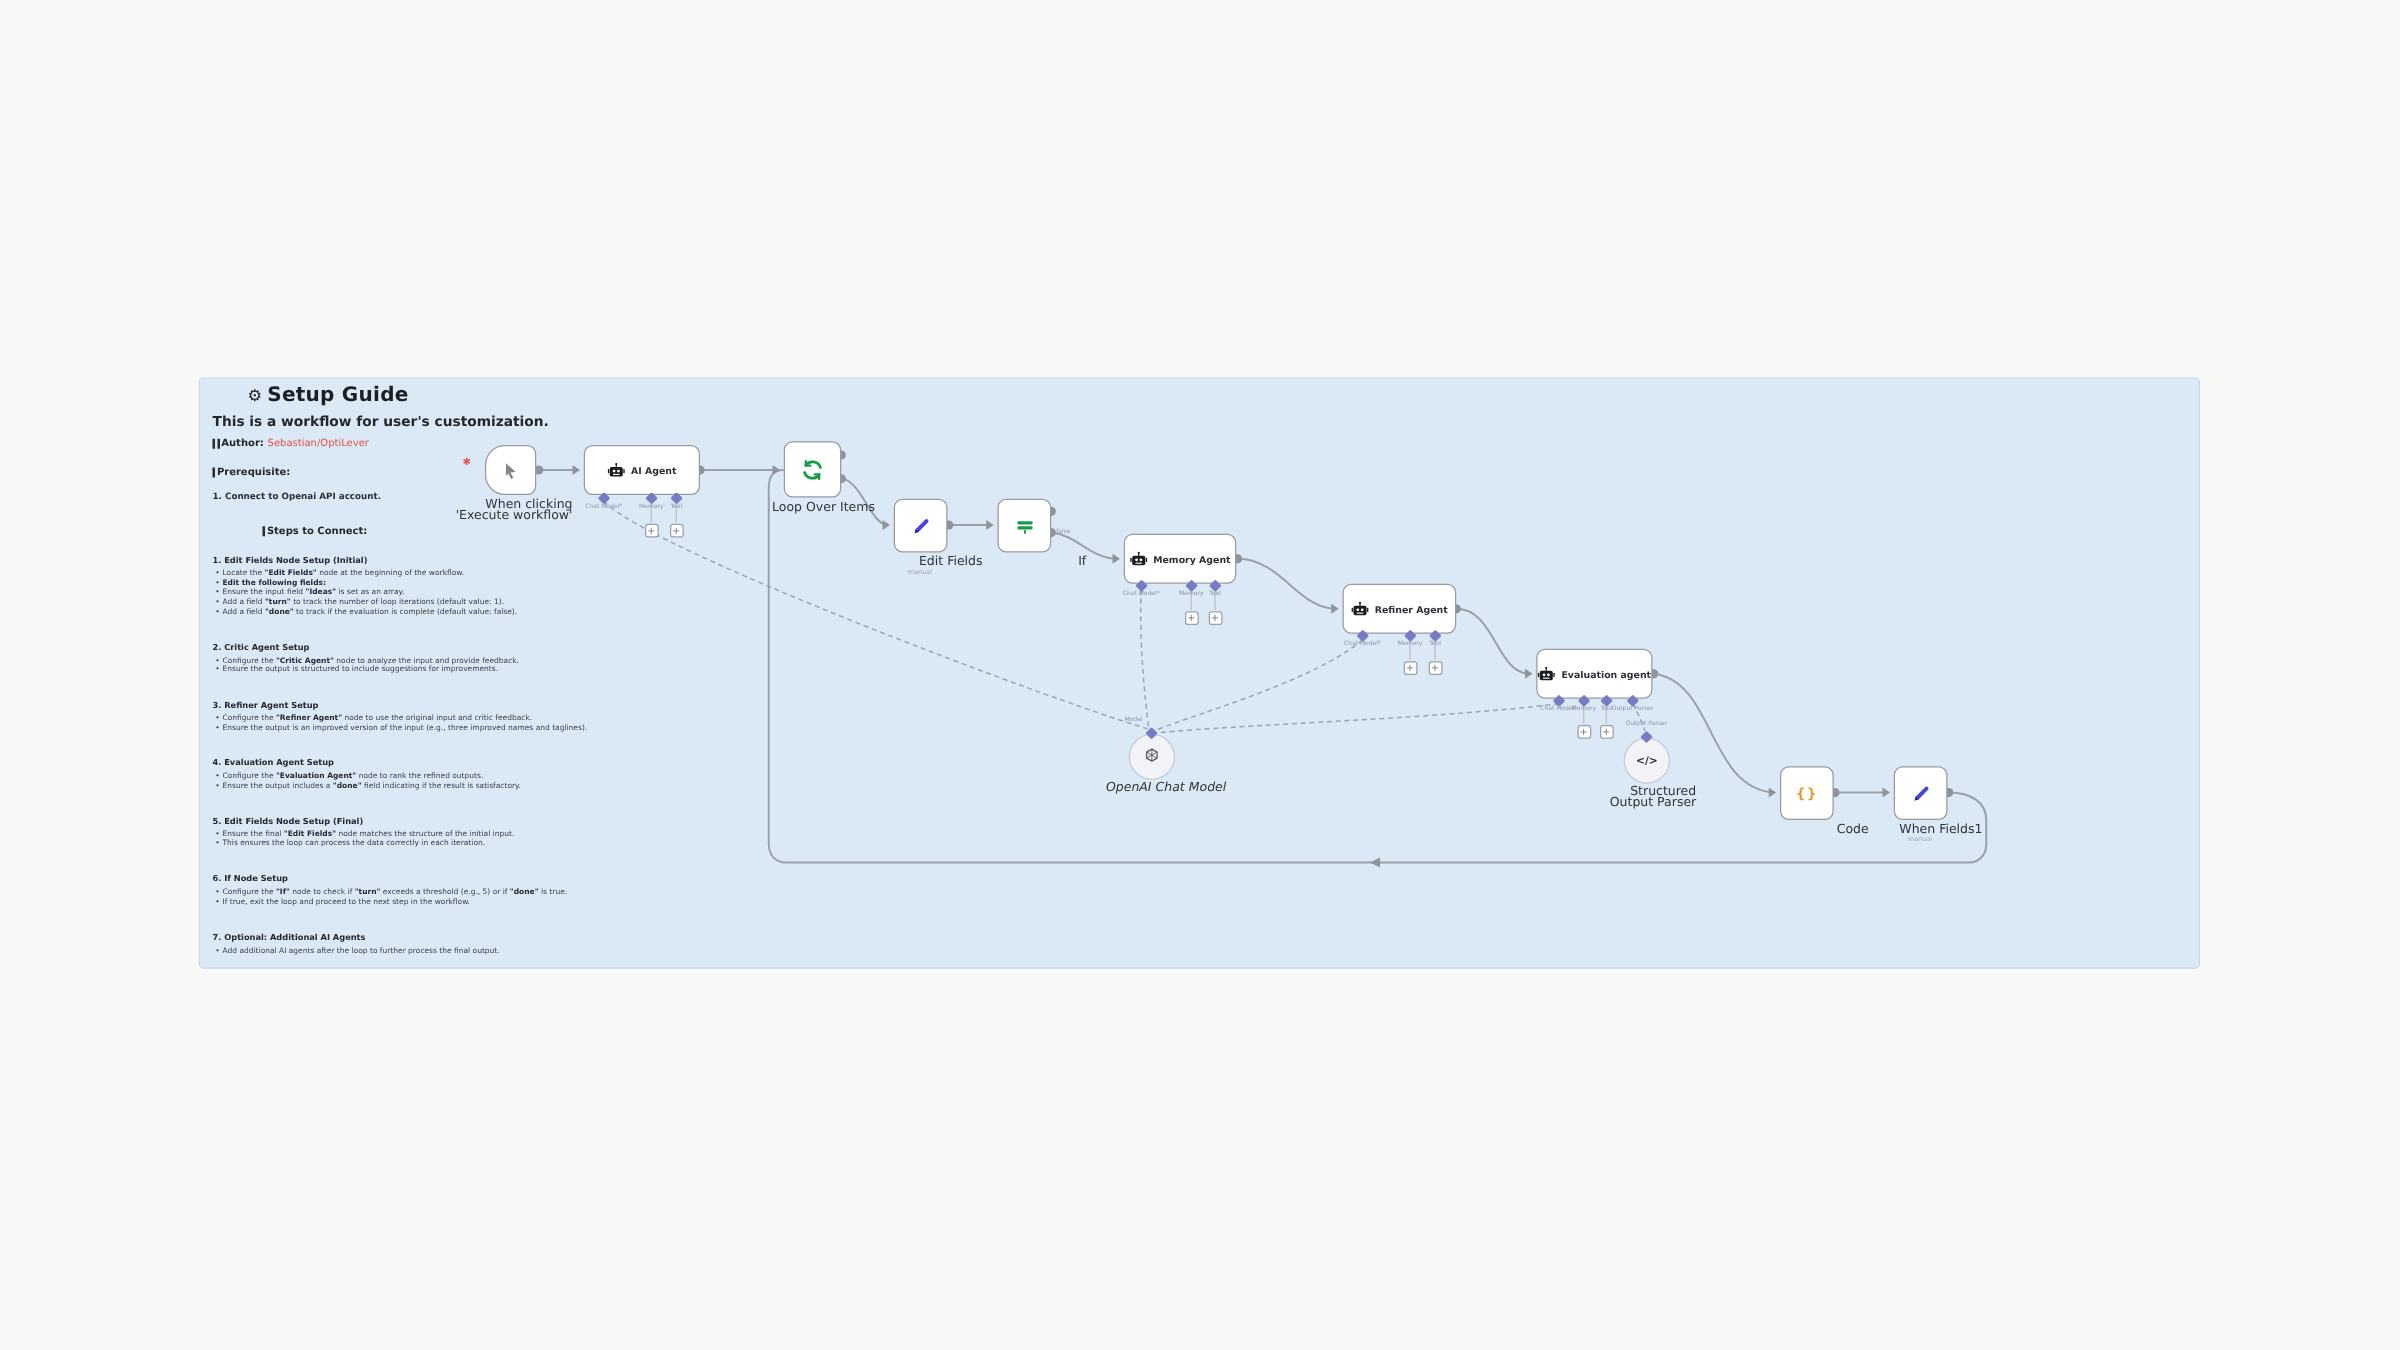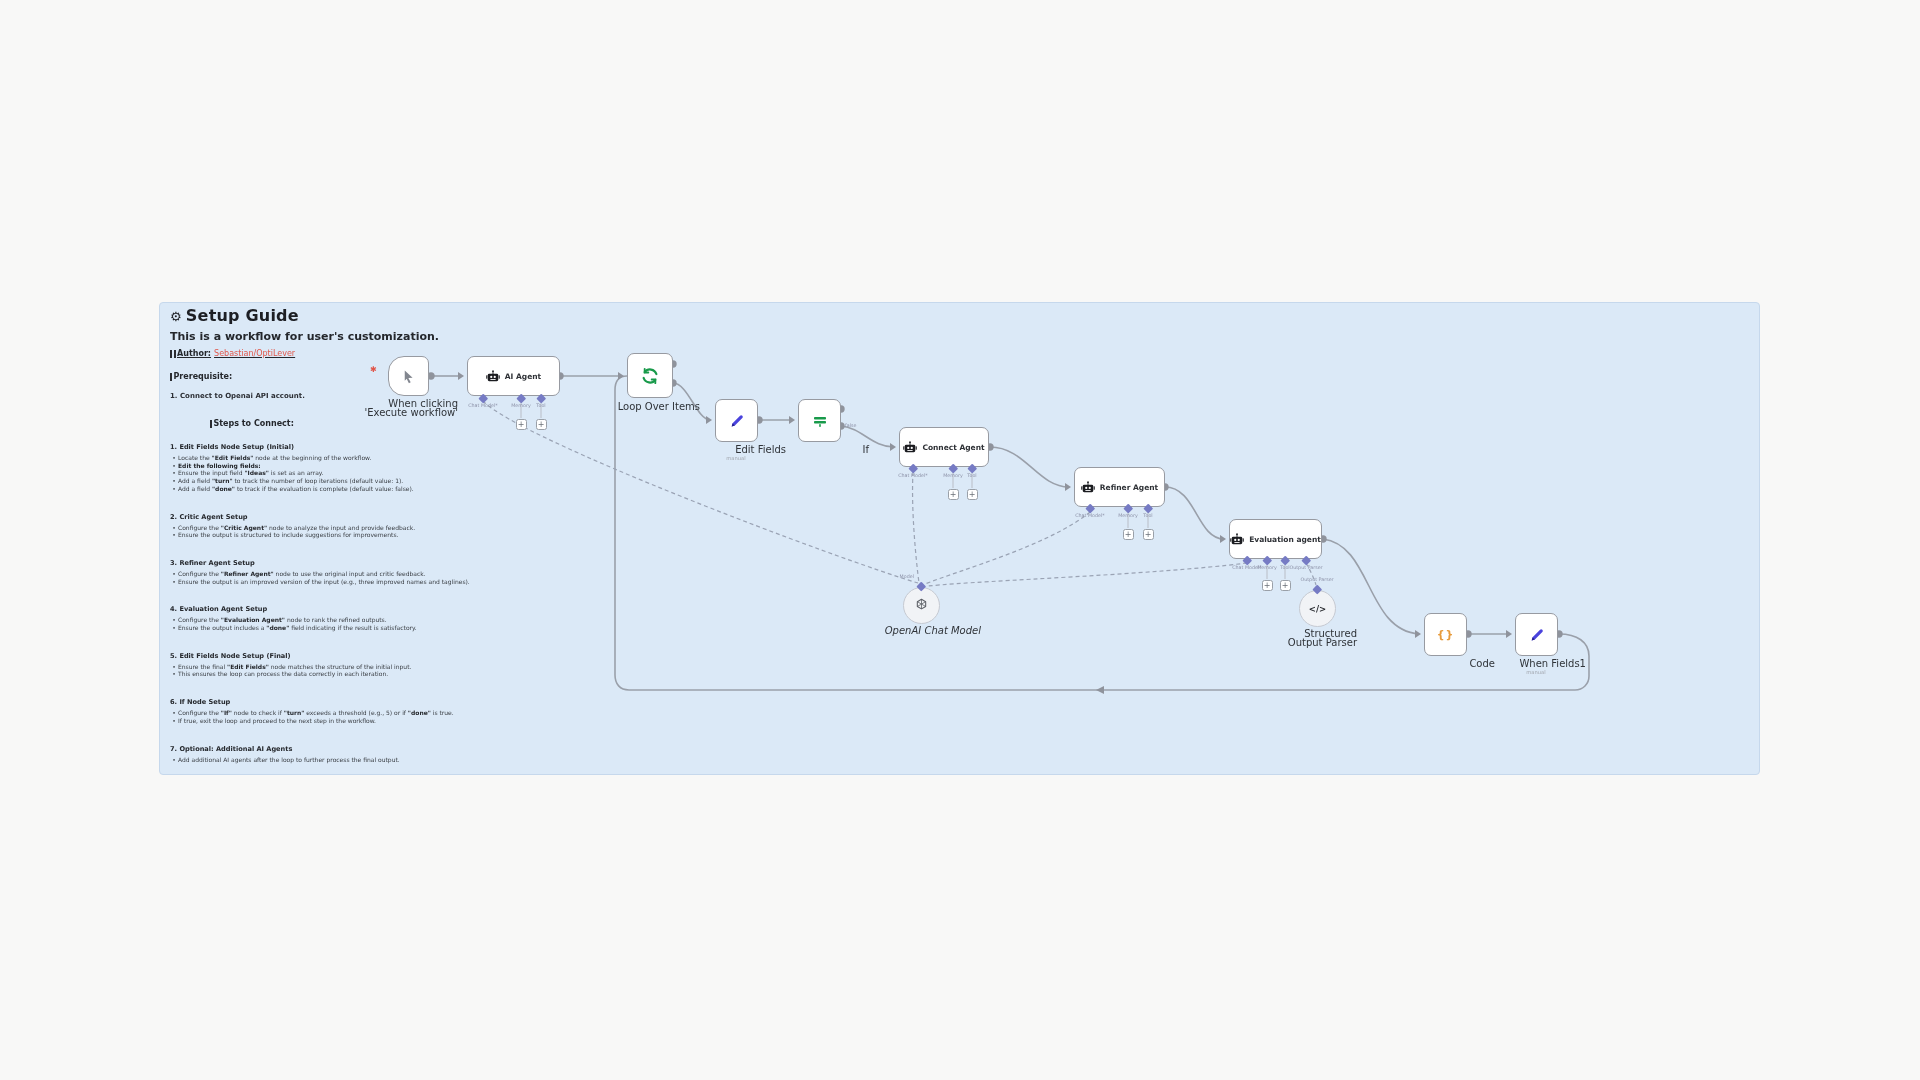--- a/index.html
+++ b/index.html
@@ -5,24 +5,24 @@
   html,body{margin:0;padding:0;background:#f8f8f7;}
   *{box-sizing:border-box;font-family:"DejaVu Sans","Liberation Sans",sans-serif;}
   #canvas{position:relative;width:1920px;height:1080px;background:#f8f8f7;overflow:hidden;}
 
   
   .sticky{position:absolute;left:159px;top:302px;width:1601px;height:473px;
     background:#dbe9f7;border:1px solid #c6d8ec;border-radius:4px;z-index:1;}
 
   
   .guide{position:absolute;left:170px;top:306px;width:330px;z-index:3;color:#33373d;}
-  .g-title{font-size:16px;font-weight:bold;color:#1d1f24;line-height:20px;letter-spacing:.2px;}
+  .g-title{font-size:16px;font-weight:bold;color:#1d1f24;line-height:20px;letter-spacing:.2px;margin-left:28px;}
   .g-title .gear{font-size:13px;margin-right:4px;}
   .g-sub{margin-top:3px;font-size:11px;font-weight:bold;color:#24272c;}
-  .g-row{margin-top:6px;font-size:8px;color:#24272c;display:flex;align-items:center;text-decoration:underline;}
+  .g-row{margin-top:6px;font-size:8px;color:#24272c;display:flex;align-items:center;}
   .bar{display:inline-block;width:2px;height:8px;background:#2a2c31;margin-right:1.5px;}
   .bar:last-of-type{margin-right:4px;}
   .g-link{color:#e0564a;margin-left:3px;}
   .g-h8{margin-top:14px;font-size:8px;font-weight:bold;color:#24272c;display:flex;align-items:center;}
   .g-item{margin-top:11px;font-size:7px;font-weight:600;color:#2c2f35;}
   .g-steps{margin-top:19px;padding-left:40px;}
   .gsecs{margin-top:15px;}
   .gsec{margin-bottom:20px;}
   .gsec-h{font-size:6.6px;font-weight:bold;color:#26292e;line-height:8px;}
   .gsec-ul{margin-top:3px;}
@@ -303,21 +303,21 @@
       <svg width="14" height="12" viewBox="0 0 24 20">
         <circle cx="12" cy="1.8" r="1.5" fill="#1b1c20"></circle>
           <rect x="11.2" y="2" width="1.6" height="4.5" fill="#1b1c20"></rect>
         <rect x="3" y="6" width="18" height="13" rx="2.5" fill="#1b1c20"></rect>
         <circle cx="9" cy="11.5" r="1.9" fill="#fff"></circle>
           <circle cx="15" cy="11.5" r="1.9" fill="#fff"></circle>
         <rect x="7.5" y="15.3" width="9" height="1.5" fill="#fff"></rect>
         <rect x="0.4" y="8.6" width="1.9" height="6" rx="0.9" fill="#1b1c20"></rect>
           <rect x="21.7" y="8.6" width="1.9" height="6" rx="0.9" fill="#1b1c20"></rect>
       </svg>
-      <span>Connect Agent</span>
+      <span>Memory Agent</span>
     </div>
   </div>
   <div class="diamond" style="left:909.8px;top:464.8px;"></div>
   <div class="diamond" style="left:949.8px;top:464.8px;"></div>
   <div class="diamond" style="left:968.8px;top:464.8px;"></div>
   <div class="plabel" style="left:893px;top:473px;width:40px;">Chat Model*</div>
   <div class="plabel" style="left:933px;top:473px;width:40px;">Memory</div>
   <div class="plabel" style="left:952px;top:473px;width:40px;">Tool</div>
   <div class="plusbox" style="left:947.5px;top:488.5px;"></div>
   <div class="plusbox" style="left:966.5px;top:488.5px;"></div>

